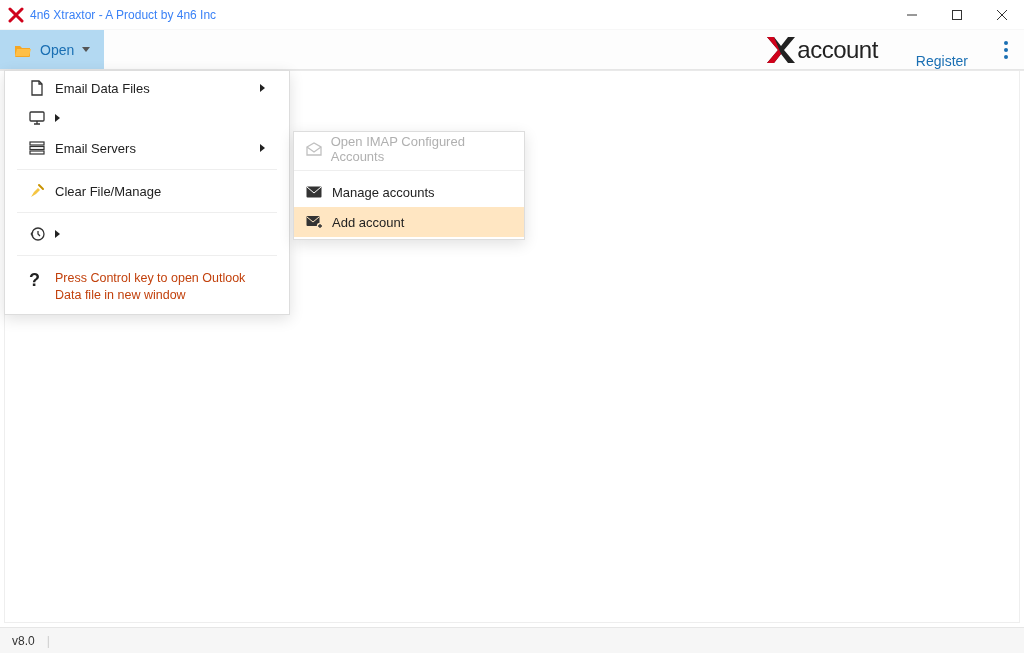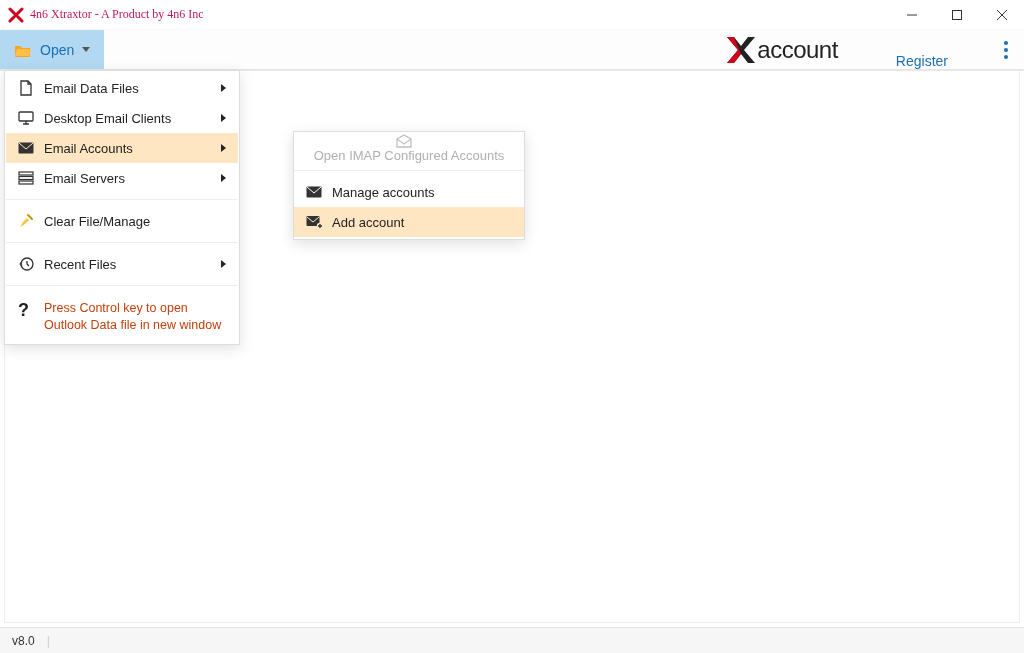--- a/index.html
+++ b/index.html
@@ -14,38 +14,37 @@
       padding-left: 8px;
       border-bottom: 1px solid #f7f7f7;
     }
     .title-bar .app-icon {
       width: 16px; height: 16px;
       display: flex; align-items: center; justify-content: center;
       margin-right: 6px;
       color: #d0021b;
     }
     .title-bar .title-text {
-      font-size: 12px; color: #be185d; flex: 0 0 auto; font-family: Liberation Serif, serif;
+      font-size: 12px; color: #3b82f6; flex: 0 0 auto;
     }
     .title-bar .spacer { flex: 1; }
     .title-bar .win-btn {
       width: 45px; height: 30px;
       display: flex; align-items: center; justify-content: center;
       color: #000;
     }
     .title-bar .win-btn svg { stroke: #333; }
 
     
     .toolbar {
       height: 40px;
       display: flex;
       align-items: stretch;
       background: #fdfdfd;
       border-bottom: 1px solid #e6e6e6;
-      gap: 20px;
     }
     .open-btn {
       display: flex; align-items: center;
       padding: 0 14px;
       background: #b3d9f2;
       color: #1a6fb3;
       font-size: 14px;
       gap: 8px;
       cursor: pointer;
     }
@@ -69,25 +68,25 @@
       display: flex; align-items: center; justify-content: center;
       width: 36px;
       color: #1a6fb3;
       cursor: pointer;
     }
 
     
     .dropdown {
       position: absolute;
       top: 70px; left: 4px;
-      width: 236px;
+      width: 286px;
       background: #fff;
       border: 1px solid #ddd;
       box-shadow: 0 4px 14px rgba(0,0,0,.12);
-      padding: 2px 1px;
+      padding: 2px 12px;
       z-index: 10;
     }
     .menu-item {
       display: flex; align-items: center;
       height: 30px;
       padding: 0 12px;
       font-size: 13px;
       color: #222;
       cursor: pointer;
       position: relative;
@@ -118,21 +117,21 @@
       z-index: 11;
     }
     .sub-item {
       display: flex; align-items: center;
       height: 30px; padding: 0 12px;
       font-size: 13px; color: #222; cursor: pointer;
     }
     .sub-item .icon-slot {
       width: 26px; display: flex; align-items: center; justify-content: flex-start; color: #555;
     }
-    .sub-item.disabled { color: #b0b0b0; cursor: default; flex-direction: column; }
+    .sub-item.disabled { color: #b0b0b0; cursor: default; }
     .sub-item.disabled .icon-slot { color: #c0c0c0; }
     .sub-item.hovered { background: #ffe6c2; }
     .sub-sep { height: 1px; background: #eee; margin: 6px 0; }
 
     
     .status-bar {
       position: absolute; left: 0; right: 0; bottom: 0;
       height: 26px;
       background: #f6f6f6;
       border-top: 1px solid #e6e6e6;
@@ -239,42 +238,27 @@
     </span>
   </div>
 
   <div class="menu-item">
     <span class="icon-slot">
       <svg width="16" height="14" viewBox="0 0 16 14">
           <rect x="1" y="1" width="14" height="9" rx="1" fill="none" stroke="#333" stroke-width="1.3"></rect>
           <path d="M5 13 h6 M8 10 v3" stroke="#333" stroke-width="1.3"></path>
         </svg>
     </span>
-    <span class="label">Desktop Email Clients</span>
     <span class="chev">
       <svg width="5" height="8" viewBox="0 0 5 8">
           <path d="M0 0 L5 4 L0 8 Z" fill="#222"></path>
         </svg>
     </span>
   </div>
 
-  <div class="menu-item hovered">
-    <span class="icon-slot">
-      <svg width="16" height="12" viewBox="0 0 16 12">
-          <rect x="0.5" y="0.5" width="15" height="11" rx="1" fill="#333"></rect>
-          <path d="M1 1 L8 7 L15 1" fill="none" stroke="#ffe6c2" stroke-width="1"></path>
-        </svg>
-    </span>
-    <span class="label">Email Accounts</span>
-    <span class="chev">
-      <svg width="5" height="8" viewBox="0 0 5 8">
-          <path d="M0 0 L5 4 L0 8 Z" fill="#222"></path>
-        </svg>
-    </span>
-  </div>
 
   <div class="menu-item">
     <span class="icon-slot">
       <svg width="16" height="14" viewBox="0 0 16 14">
         <rect x="1" y="1" width="14" height="3" fill="none" stroke="#333" stroke-width="1.2"></rect>
         <rect x="1" y="5.5" width="14" height="3" fill="none" stroke="#333" stroke-width="1.2"></rect>
         <rect x="1" y="10" width="14" height="3" fill="none" stroke="#333" stroke-width="1.2"></rect>
       </svg>
     </span>
     <span class="label">Email Servers</span>
@@ -300,21 +284,20 @@
   <div class="menu-sep"></div>
 
   <div class="menu-item">
     <span class="icon-slot">
       <svg width="16" height="16" viewBox="0 0 16 16">
         <circle cx="9" cy="8" r="6" fill="none" stroke="#333" stroke-width="1.3"></circle>
         <path d="M9 5 v3 l2 2" fill="none" stroke="#333" stroke-width="1.3"></path>
         <path d="M2 8 l2 -2 M2 8 l2 2" stroke="#333" stroke-width="1.3" fill="none"></path>
       </svg>
     </span>
-    <span class="label">Recent Files</span>
     <span class="chev">
       <svg width="5" height="8" viewBox="0 0 5 8">
           <path d="M0 0 L5 4 L0 8 Z" fill="#222"></path>
         </svg>
     </span>
   </div>
 
   <div class="menu-sep"></div>
 
   <div class="menu-item tall">

